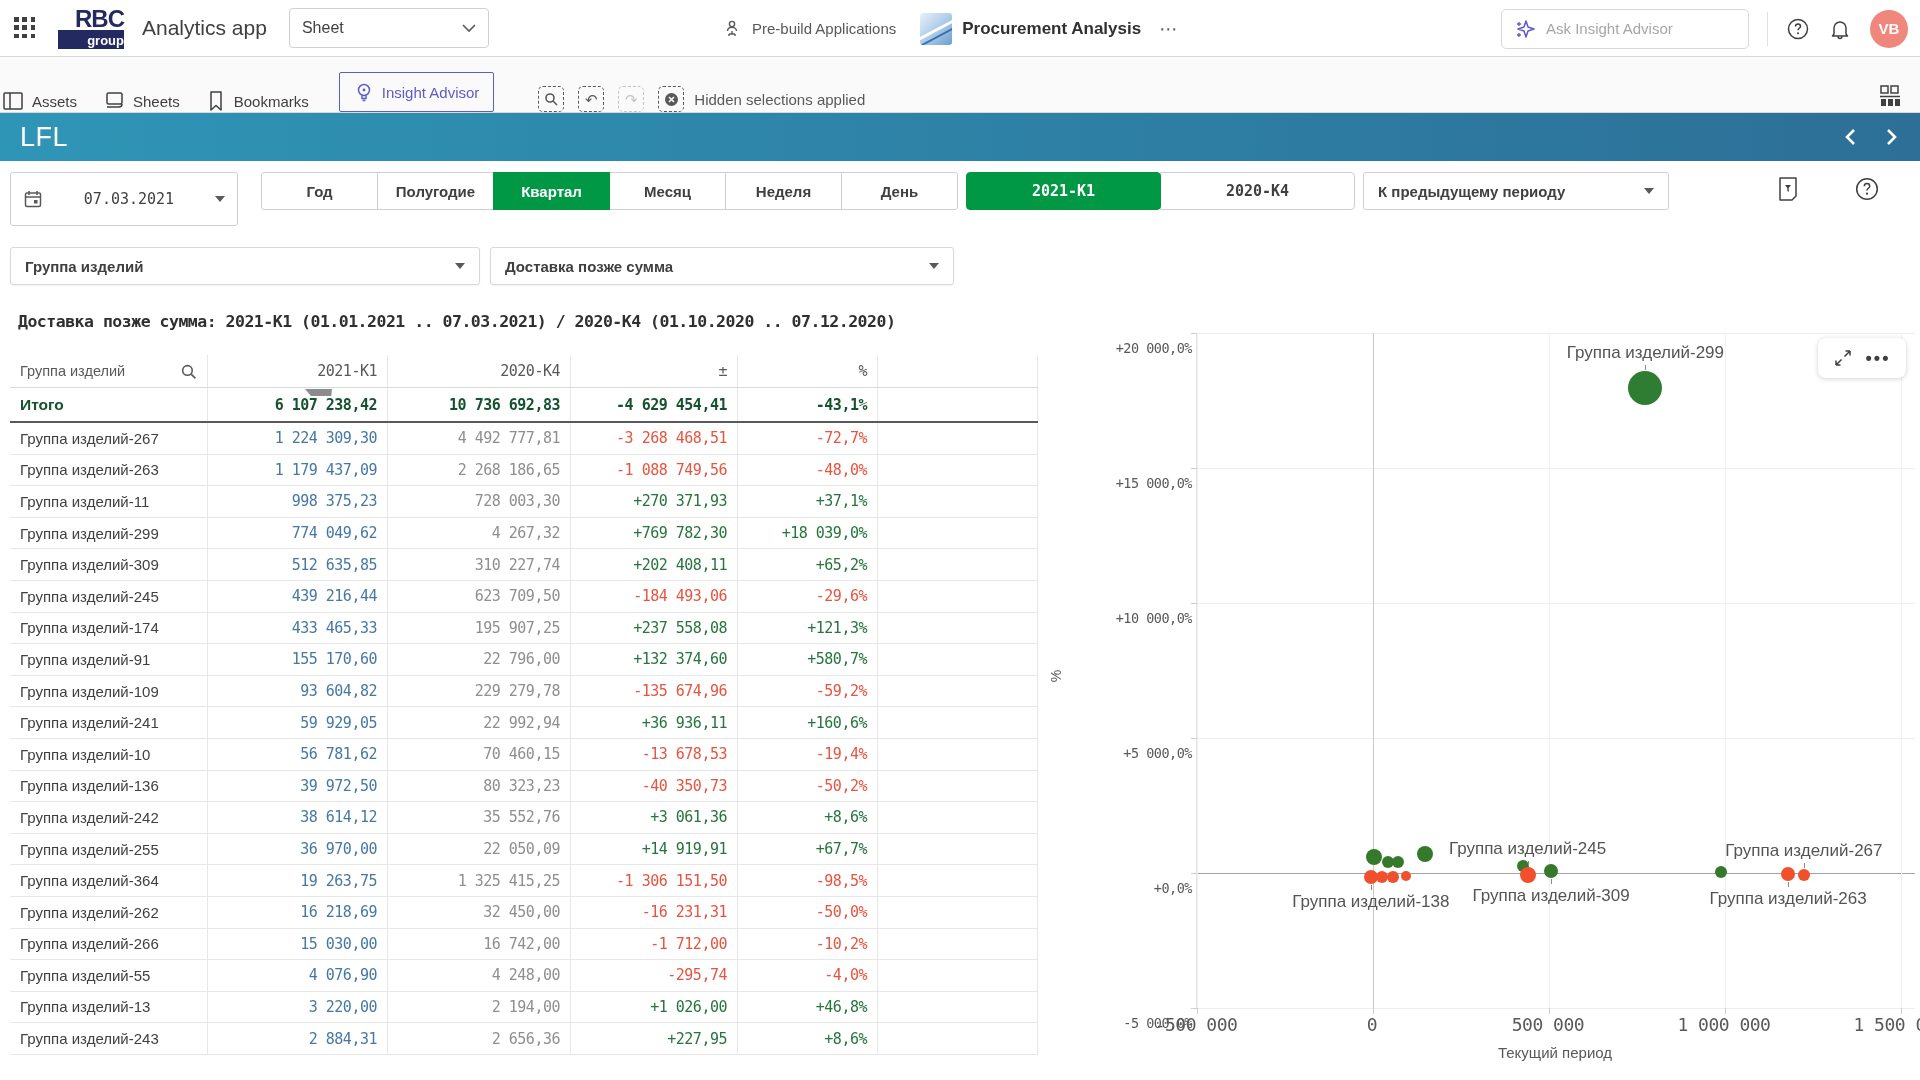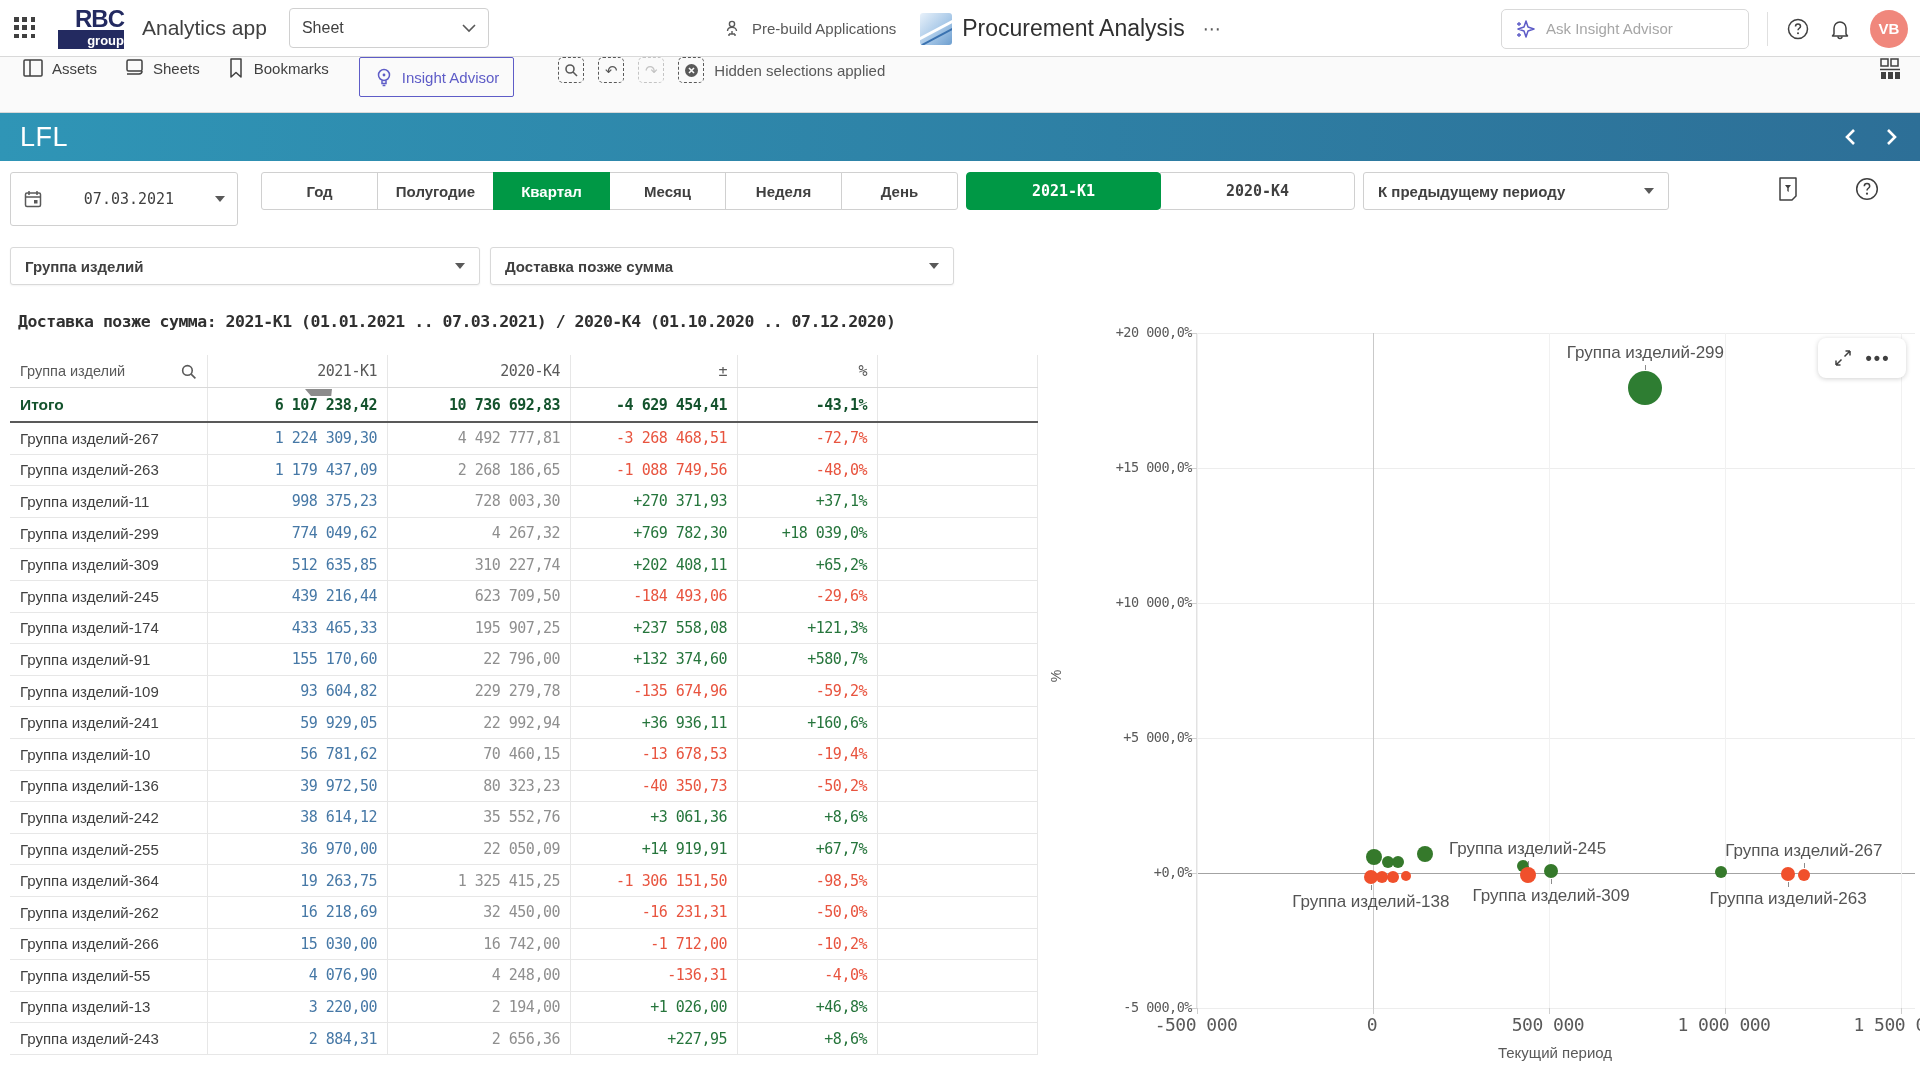--- a/index.html
+++ b/index.html
@@ -17,34 +17,34 @@
   .rbc-bottom { background:#232a60; color:#fff; font-weight:bold; font-size:13px; line-height:16px; }
   .app-title { font-size:21px; color:#404040; margin-right:22px; white-space:nowrap; }
   .sheet-select { width:200px; height:40px; border:1px solid #d0d0d0; border-radius:4px;
     display:flex; align-items:center; padding:0 12px; font-size:16px; cursor:pointer; }
   .sheet-select .grow { flex:1; }
   .center-group { position:absolute; left:724px; top:0; height:57px; display:flex; align-items:center; gap:10px; }
   .prebuild { display:flex; align-items:center; gap:8px; color:#595959; font-size:15px; cursor:pointer; margin-right:14px; }
   .thumb { width:32px; height:32px; border-radius:3px; background:linear-gradient(135deg,#e8f1fa 0%,#a9c9e8 55%,#6d9ecf 100%); position:relative; overflow:hidden; }
   .thumb:before { content:""; position:absolute; left:-4px; top:14px; width:46px; height:3px; background:#fff; transform:rotate(-28deg); }
   .thumb:after { content:""; position:absolute; left:-4px; top:22px; width:46px; height:2px; background:#3a72b0; transform:rotate(-28deg); }
-  .appname { font-size:23px; font-weight:normal; color:#303030; white-space:nowrap; }
+  .appname { font-size:17px; font-weight:bold; color:#303030; white-space:nowrap; }
   .dots3 { color:#595959; font-size:18px; letter-spacing:2px; cursor:pointer; margin-left:8px; }
   .right-group { position:absolute; right:12px; top:0; height:57px; display:flex; align-items:center; gap:18px; }
   .ask-box { width:248px; height:40px; border:1px solid #d9d9d9; border-radius:5px; display:flex; align-items:center; padding:0 12px; gap:10px; }
   .ask-box input { border:none; outline:none; font-size:15px; color:#404040; width:170px; font-family:"Liberation Sans",sans-serif; }
   .ask-box input::placeholder { color:#a6a6a6; }
   .vdiv { width:1px; height:34px; background:#e0e0e0; }
   .icon-btn { cursor:pointer; display:flex; align-items:center; }
   .avatar { width:38px; height:38px; border-radius:50%; background:var(--avatar_coral); color:#fff;
     font-size:15px; font-weight:bold; display:flex; align-items:center; justify-content:center; cursor:pointer; }
 
   
   .toolbar { position:relative; height:56px; background:#fafafa; border-bottom:1px solid #d9d9d9;
-    display:flex; align-items:flex-start; padding-left:22px; gap:26px; }
+    display:flex; align-items:flex-end; padding-left:2px; gap:26px; }
   .tb-item { display:flex; align-items:center; gap:8px; font-size:15px; color:#404040; cursor:pointer; }
   .insight-btn { display:flex; align-items:center; gap:8px; font-size:15px; color:var(--insight_purple);
     border:1px solid var(--insight_purple); border-radius:2px; padding:8px 14px; cursor:pointer; margin-left:4px; }
   .sel-icons { display:flex; align-items:center; gap:14px; margin-left:18px; }
   .dashed-ic { width:26px; height:26px; border:1.6px dashed #595959; border-radius:5px;
     display:flex; align-items:center; justify-content:center; cursor:pointer; color:#595959; }
   .dashed-ic.disabled { border-color:#c4c4c4; color:#c4c4c4; cursor:default; }
   .hidden-sel { display:flex; align-items:center; gap:10px; color:#595959; font-size:15px; }
   .grid-ic { position:absolute; right:18px; cursor:pointer; }
 
@@ -109,21 +109,21 @@
   .hsearch { margin-left:auto; }
 
   
   .chart-pane { position:absolute; left:1040px; top:300px; width:880px; height:780px; background:#fff; }
   .plot { position:absolute; left:156px; top:33px; width:718px; height:675px; border-left:1px solid #e2e2e2; }
   .gridh { position:absolute; left:0; width:718px; height:1px; background:#ededed; }
   .gridh.zero { background:#a3a3a3; }
   .gridv { position:absolute; top:0; width:1px; height:675px; background:#f1f1f1; }
   .gridv.zero { background:#c9c9c9; }
   .ytick-label { position:absolute; right:728px; width:120px; text-align:right; font-family:"DejaVu Sans Mono",monospace;
-    font-size:13.5px; color:#595959; letter-spacing:-0.5px; }
+    font-size:13.5px; color:#595959; letter-spacing:-0.5px;margin-top:16px; }
   .ytick-mark { position:absolute; left:-6px; width:6px; height:1px; background:#cfcfcf; }
   .xtick-mark { position:absolute; bottom:-6px; width:1px; height:6px; background:#cfcfcf; }
   .xtick-label { position:absolute; top:714px; transform:translateX(-50%); font-family:"DejaVu Sans Mono",monospace;
     font-size:18px; color:#595959; letter-spacing:-0.5px; white-space:nowrap; }
   .xaxis-title { position:absolute; left:515px; top:744px; transform:translateX(-50%); font-size:15px; color:#595959; }
   .yaxis-title { position:absolute; left:10px; top:368px; font-size:14px; color:#595959; transform:rotate(-90deg); }
   .dot { position:absolute; border-radius:50%; transform:translate(-50%,-50%); cursor:pointer; }
   .dot.green { background:var(--dot_green); }
   .dot.red { background:var(--dot_red); }
   .dot.big { background:var(--bubble_green); }
@@ -493,21 +493,21 @@
           <div class="num cur">15 030,00</div>
           <div class="num prev">16 742,00</div>
           <div class="num neg">-1 712,00</div>
           <div class="num neg">-10,2%</div>
           <div></div>
         </div>
         <div class="trow drow">
           <div class="name">Группа изделий-55</div>
           <div class="num cur">4 076,90</div>
           <div class="num prev">4 248,00</div>
-          <div class="num neg">-136,31</div>
+          <div class="num neg">-295,74</div>
           <div class="num neg">-4,0%</div>
           <div></div>
         </div>
         <div class="trow drow">
           <div class="name">Группа изделий-13</div>
           <div class="num cur">3 220,00</div>
           <div class="num prev">2 194,00</div>
           <div class="num pos">+1 026,00</div>
           <div class="num pos">+46,8%</div>
           <div></div>

